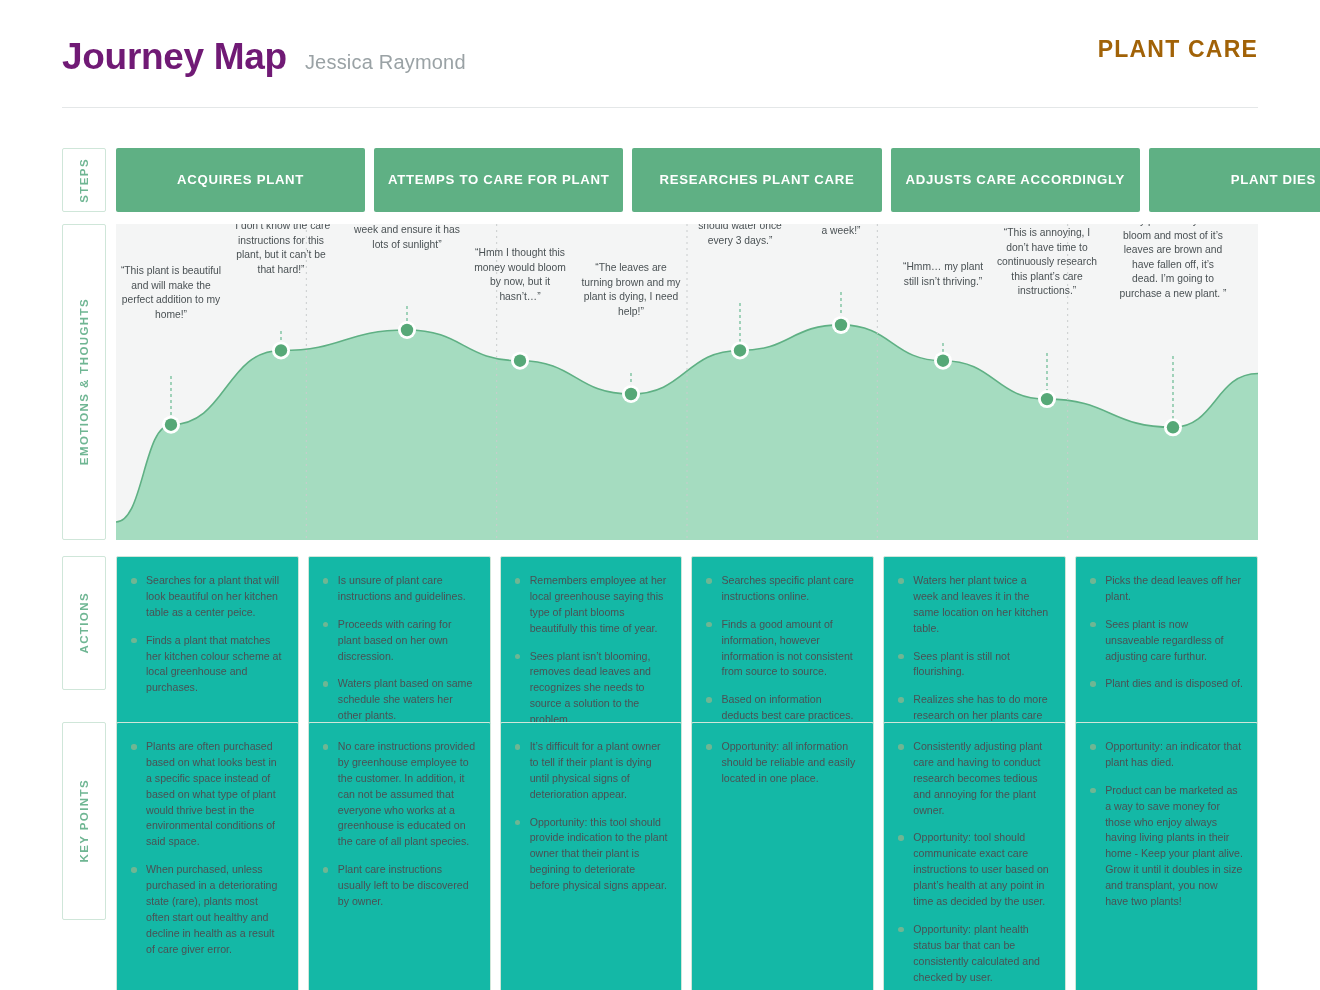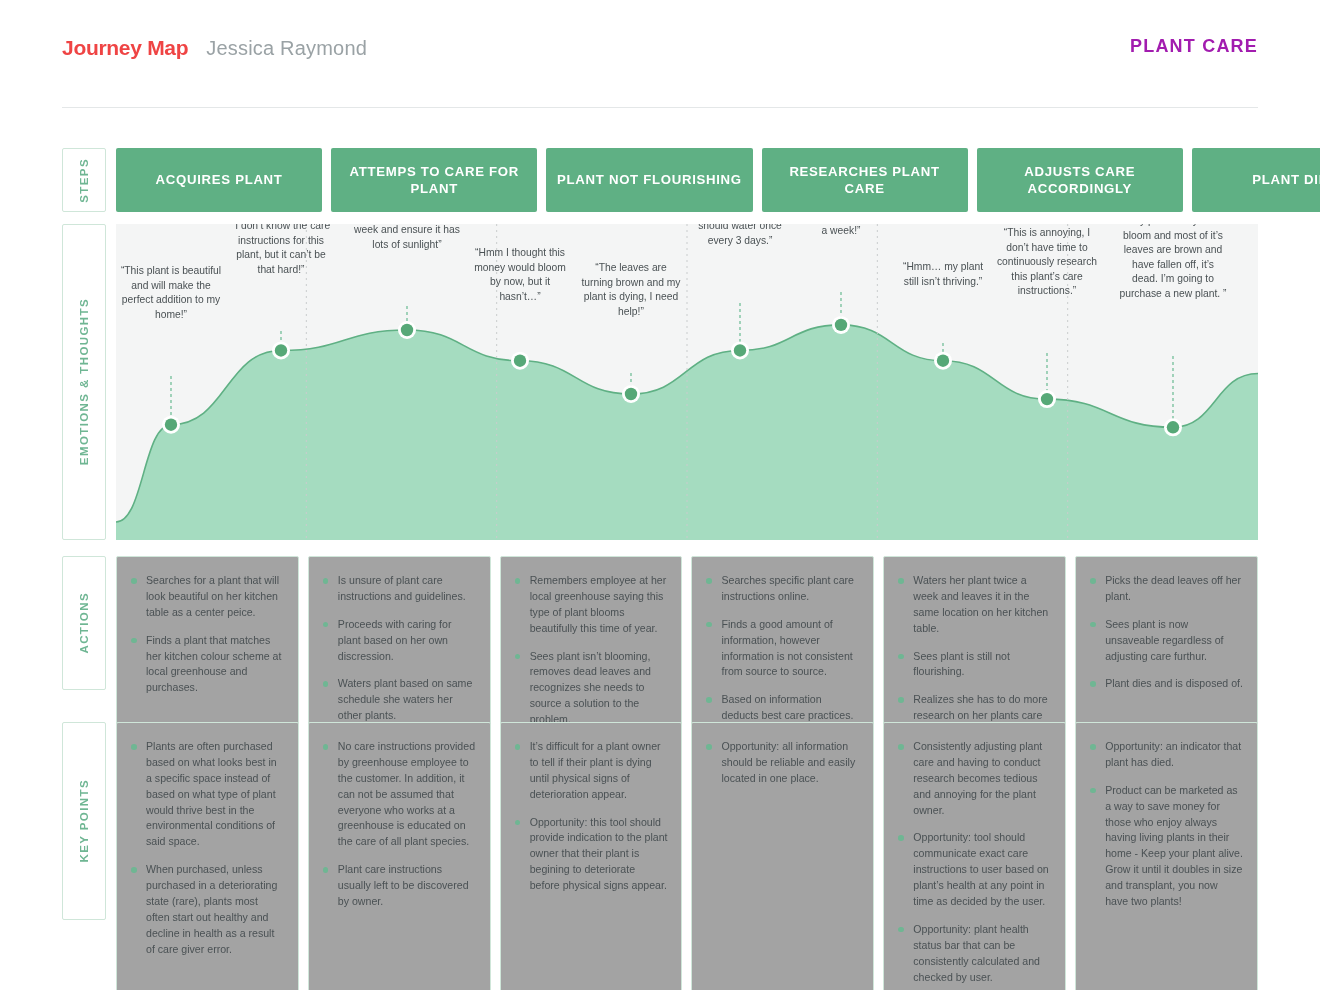--- a/index.html
+++ b/index.html
@@ -13,27 +13,27 @@
 
   
   .header {
     position: absolute;
     left: 62px; top: 36px; width: 1196px; height: 72px;
     border-bottom: 1px solid #e4e7e8;
     display: flex; align-items: flex-start;
   }
   .title-block { display: flex; align-items: baseline; gap: 18px; }
   .page-title {
-    font-size: 21px; font-weight: bold; color: #ef4444;
+    font-size: 37px; font-weight: bold; color: #701a75;
     letter-spacing: -0.3px;
   }
   .page-subject { font-size: 20px; color: #9aa2a5; letter-spacing: 0.2px; }
   .brand-label {
     margin-left: auto;
-    font-size: 18px; font-weight: bold; color: #a21caf;
+    font-size: 23px; font-weight: bold; color: #a16207;
     letter-spacing: 1.2px;
   }
 
   
   .row-label {
     position: absolute;
     border: 1px solid #cfe6d9;
     background: #ffffff;
     display: flex; align-items: center; justify-content: center;
     border-radius: 2px;
@@ -87,21 +87,21 @@
   
   .card-row {
     position: absolute; left: 116px;
     width: 1142px;
     display: flex; gap: 9px;
   }
   .card {
     flex: 1;
     border: 1px solid #cfe6d9;
     border-radius: 2px;
-    background: #a3a3a3;
+    background: #14b8a6;
     padding: 16px 14px 16px 12px;
   }
   .card ul { list-style: none; }
   .card li {
     position: relative;
     padding-left: 17px;
     margin-bottom: 12px;
     font-size: 10.6px;
     line-height: 1.5;
     color: #4a5154;
@@ -139,21 +139,20 @@
 <div class="row-label" style="left:62px; top:556px; width:44px; height:134px;">
   <span>ACTIONS</span>
 </div>
 <div class="row-label" style="left:62px; top:722px; width:44px; height:198px;">
   <span>KEY POINTS</span>
 </div>
 
 <div class="steps-row" id="steps-row">
     <div class="step-cell">ACQUIRES PLANT</div>
     <div class="step-cell">ATTEMPS TO CARE FOR PLANT</div>
-    <div class="step-cell">PLANT NOT FLOURISHING</div>
     <div class="step-cell">RESEARCHES PLANT CARE</div>
     <div class="step-cell">ADJUSTS CARE ACCORDINGLY</div>
     <div class="step-cell">PLANT DIES</div>
   </div>
 
 <div class="emotions-panel">
   <svg class="emotions-svg" viewBox="0 0 1142 316" preserveAspectRatio="none" id="curve-svg">
       <path d="M 0 298 C 27.5 298, 27.5 200.72, 55 200.72 C 110 200.72, 110 126.47999999999999, 165 126.47999999999999 C 228 126.47999999999999, 228 106, 291 106 C 347.5 106, 347.5 136.72, 404 136.72 C 459.5 136.72, 459.5 170, 515 170 C 569.5 170, 569.5 126.47999999999999, 624 126.47999999999999 C 674.5 126.47999999999999, 674.5 100.88, 725 100.88 C 776 100.88, 776 136.72, 827 136.72 C 879 136.72, 879 175.12, 931 175.12 C 994 175.12, 994 203.28, 1057 203.28 C 1099.5 203.28, 1099.5 149.52, 1142 149.52 L 1142 316 L 0 316 Z" fill="#a5dcc0"></path>
       <path d="M 0 298 C 27.5 298, 27.5 200.72, 55 200.72 C 110 200.72, 110 126.47999999999999, 165 126.47999999999999 C 228 126.47999999999999, 228 106, 291 106 C 347.5 106, 347.5 136.72, 404 136.72 C 459.5 136.72, 459.5 170, 515 170 C 569.5 170, 569.5 126.47999999999999, 624 126.47999999999999 C 674.5 126.47999999999999, 674.5 100.88, 725 100.88 C 776 100.88, 776 136.72, 827 136.72 C 879 136.72, 879 175.12, 931 175.12 C 994 175.12, 994 203.28, 1057 203.28 C 1099.5 203.28, 1099.5 149.52, 1142 149.52" fill="none" stroke="#5fb084" stroke-width="1.6"></path>
       <line x1="190.33333333333334" x2="190.33333333333334" y1="0" y2="316" stroke="#c9cccd" stroke-width="1" stroke-dasharray="2 4"></line>

